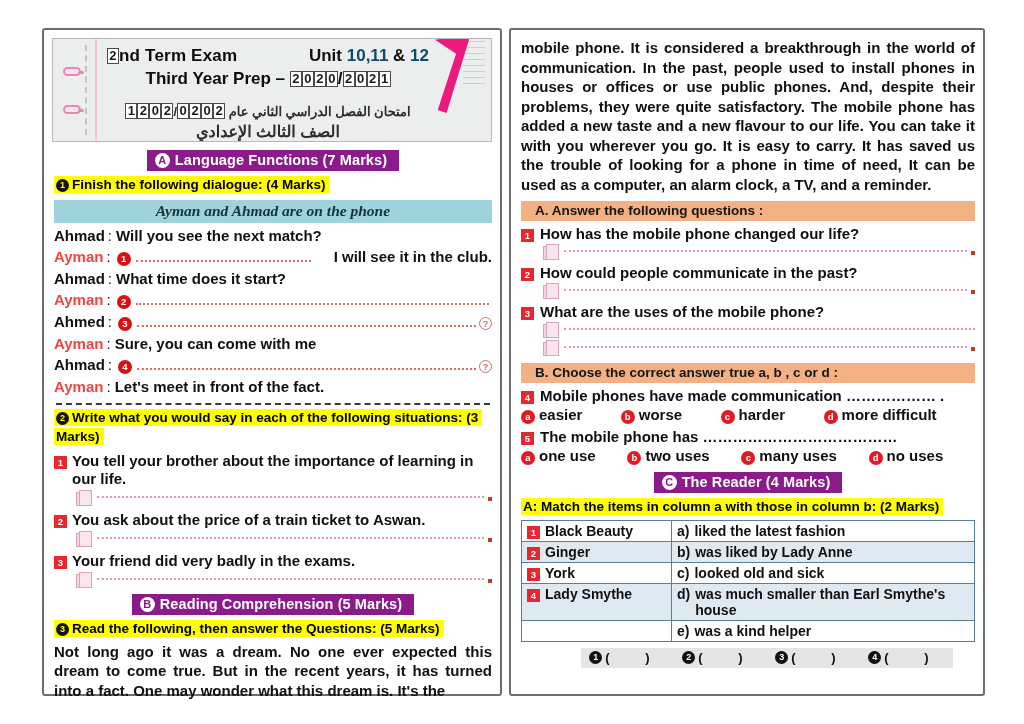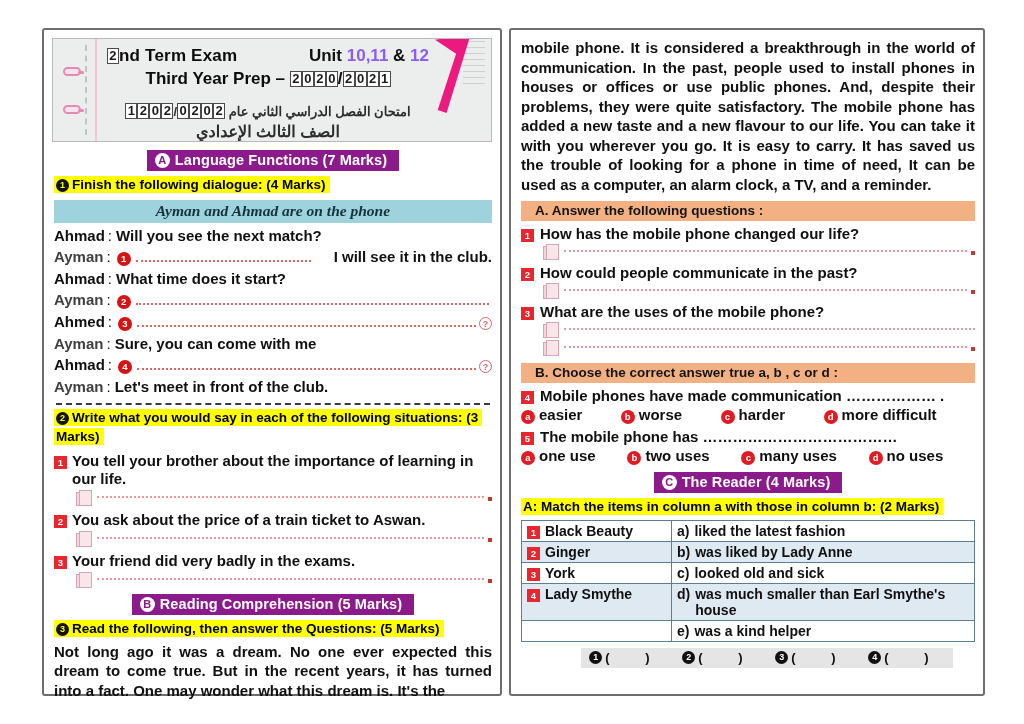--- a/index.html
+++ b/index.html
@@ -82,21 +82,21 @@
     display: inline-block;
     border: 1px solid #4a4a4a;
     background: #fff;
     font-size: 13px; font-weight: bold; color: #1a1a1a;
     line-height: 14px;
     padding: 0 1px; margin: 0;
     min-width: 12px; text-align: center;
     vertical-align: 1px;
   }
   .hdr-unit { font-size: 17px; font-weight: bold; color: #111; }
-  .hdr-unit .num { color: #8b5cf6; }
+  .hdr-unit .num { color: #0c4a6e; }
   .hdr-row2 {
     text-align: center; margin-top: 3px;
     font-size: 17px; font-weight: bold; color: #0c0c0c;
   }
   .hdr-ar {
     direction: rtl; text-align: center; margin-top: 14px;
     font-size: 13px; color: #2d2d2d; font-weight: bold;
   }
   .hdr-ar2 { margin-top: 3px; font-size: 16px; }
 
@@ -150,21 +150,21 @@
     padding: 2px 0 3px 0;
     margin-top: 5px;
   }
 
   .dlg-line {
     display: flex; align-items: baseline;
     font-size: 15px; font-weight: bold; color: #101010;
     margin-top: 4px; white-space: nowrap;
   }
   .spk { font-weight: bold; }
-  .spk.ayman { color: #404040; }
+  .spk.ayman { color: #ef4444; }
   .spk.ahmad { color: #101010; }
   .colon { margin: 0 4px 0 3px; font-weight: normal; }
   .red-num {
     display: inline-block;
     width: 14px; height: 14px; line-height: 14px;
     border-radius: 50%;
     background: #d61212; color: #ffffff;
     font-size: 9.5px; font-weight: bold; text-align: center;
     margin: 0 2px; flex: 0 0 auto;
   }
@@ -375,21 +375,21 @@
           <div class="dlg-line">
             <span class="spk ahmad">Ahmad</span>
             <span class="colon">:</span>
             <span class="red-num">4</span>
             <span class="dots"></span>
             <span class="qmark">?</span>
           </div>
           <div class="dlg-line">
             <span class="spk ayman">Ayman</span>
             <span class="colon">:</span>
-            <span>Let's meet in front of the club.</span>
+            <span>Let's meet in front of the fact.</span>
           </div>
         </div>
 
       <div class="dashed-sep"></div>
 
       <div class="yellow-wrap" style="margin-left:0;">
         <span class="yellow-line"><span class="num-circle-black">2</span><span>Write what you would say in each of the following situations: (3 Marks)</span></span>
       </div>
 
       <div id="situations">

